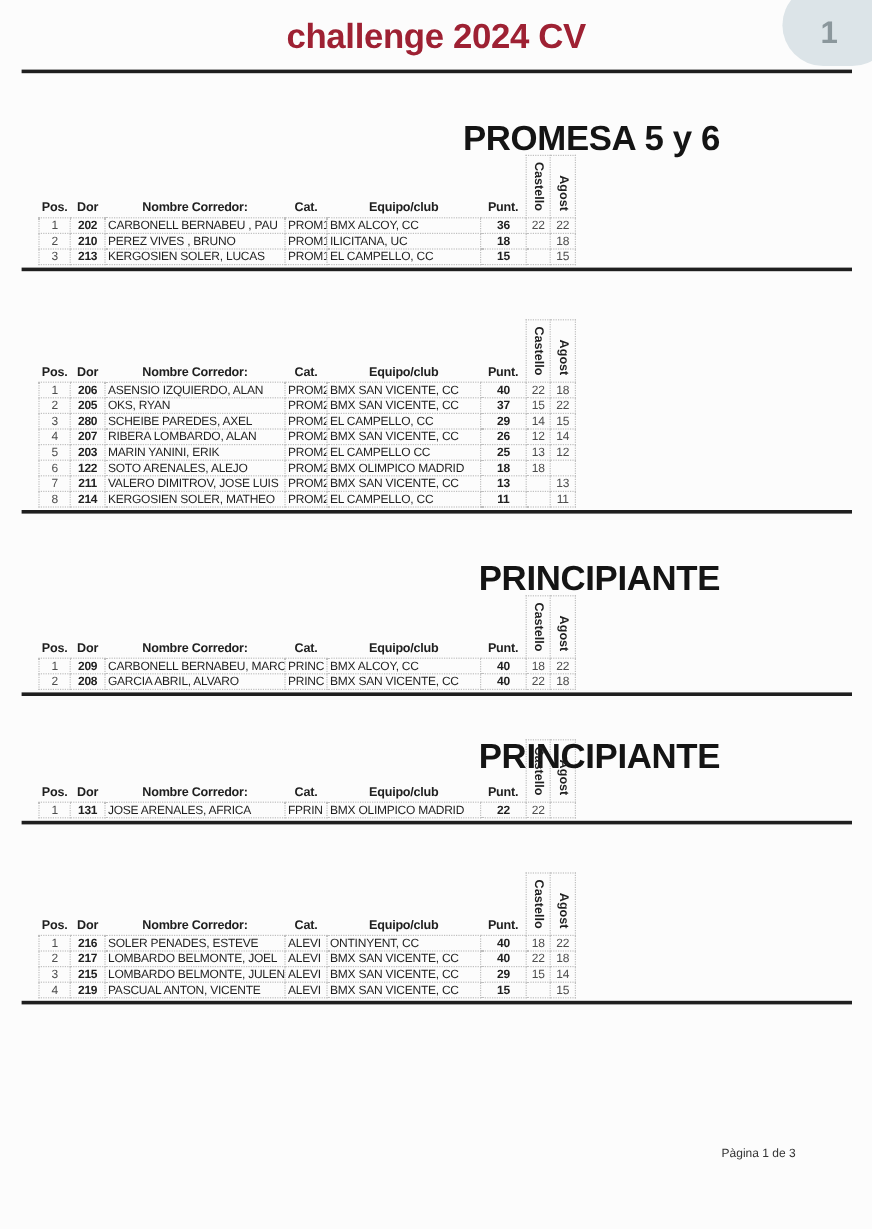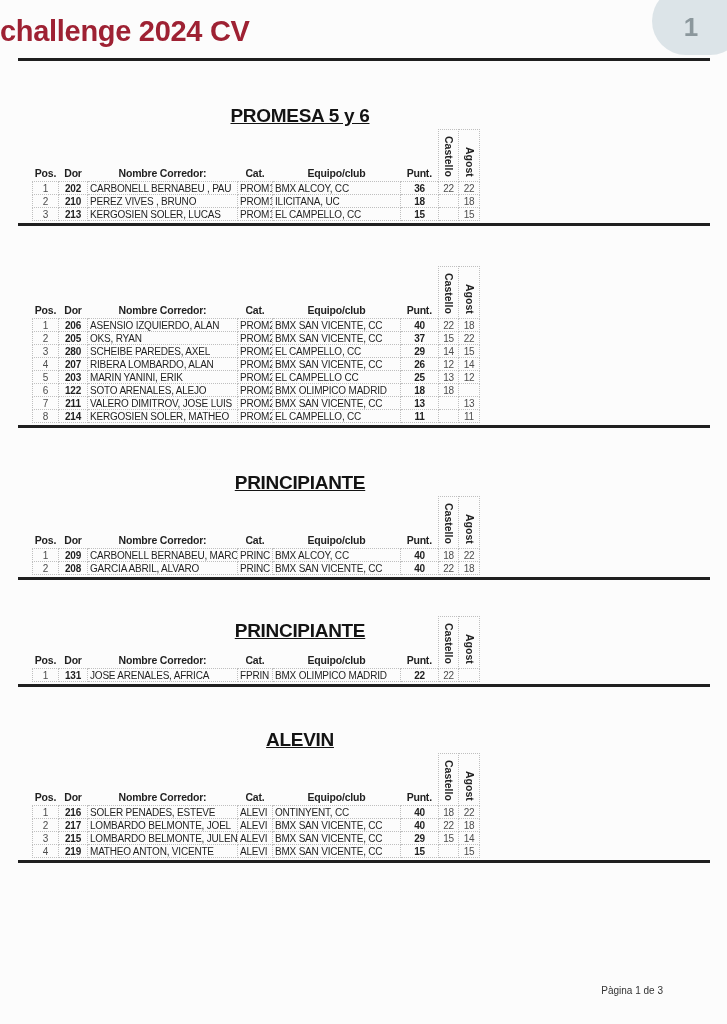--- a/index.html
+++ b/index.html
@@ -17,20 +17,21 @@
   body{
     position:relative;
     background:var(--paper);
     overflow:hidden;
     font-family:"Liberation Sans", sans-serif;
     color:var(--text-main);
   }
   
   .main-title{
     margin-top:14px;
+    text-align:center;
     font-size:29px;
     line-height:34px;
     font-weight:700;
     color:var(--title-red);
     letter-spacing:-0.3px;
   }
   .page-badge{
     position:absolute;
     top:-13px; right:-17px;
     width:92px; height:68px;
@@ -48,27 +49,26 @@
     background:var(--rule);
   }
   .header-rule{margin-top:10px;}
   
   .category{margin-top:40px;}
   .category:nth-of-type(1){margin-top:42px;}
   .category:nth-of-type(3){margin-top:42px;}
   .category:nth-of-type(4){margin-top:38px;}
   .section-title{
     width:600px;
-    text-align:center;
+    text-align:right;
     font-weight:700;
-    font-size:19px;
+    font-size:29px;
     line-height:26px;
     letter-spacing:-0.3px;
     color:#141414;
-    text-decoration:underline;
   }
   .category:nth-of-type(4) .results-table{margin-top:-28px;}
   .table-rule{margin-top:2px;}
   
   .results-table{
     margin-left:32px;
     width:447px;
     border-collapse:collapse;
     table-layout:fixed;
   }
@@ -105,21 +105,21 @@
     overflow:hidden;
     height:12px;
   }
   td.a-c{text-align:center;}
   td.a-l{text-align:left;}
   td.bold{font-weight:700;}
   td.muted{color:var(--text-muted);}
   
   .footer{
     position:absolute;
-    top:985px; left:0;
+    top:956px; left:0;
     width:663px;
     text-align:right;
     font-size:10px;
     color:#333;
     padding-left:28px;
   }
 </style>
 </head>
 <body>
 
@@ -401,23 +401,20 @@
     <td class="a-c bold">22</td>
     <td class="a-c muted">22</td>
     <td class="a-c muted"></td>
   </tr>
 </tbody>
     </table>
     <div class="thick-rule table-rule"></div>
   </section>
 
   <section class="category">
-    <div class="section-title">
-        <div>ALEVIN</div>
-      </div>
     <table class="results-table">
       <colgroup>
         <col class="c-pos">
           <col class="c-dor">
           <col class="c-nombre">
           <col class="c-cat">
         <col class="c-equipo">
           <col class="c-punt">
           <col class="c-cast">
           <col class="c-agost">
@@ -464,21 +461,21 @@
     <td class="a-l">ALEVI</td>
     <td class="a-l">BMX SAN VICENTE, CC</td>
     <td class="a-c bold">29</td>
     <td class="a-c muted">15</td>
     <td class="a-c muted">14</td>
   </tr>
 
   <tr>
     <td class="a-c muted">4</td>
     <td class="a-c bold">219</td>
-    <td class="a-l">MATHEO ANTON, VICENTE</td>
+    <td class="a-l">PASCUAL ANTON, VICENTE</td>
     <td class="a-l">ALEVI</td>
     <td class="a-l">BMX SAN VICENTE, CC</td>
     <td class="a-c bold">15</td>
     <td class="a-c muted"></td>
     <td class="a-c muted">15</td>
   </tr>
 </tbody>
     </table>
     <div class="thick-rule table-rule"></div>
   </section>

